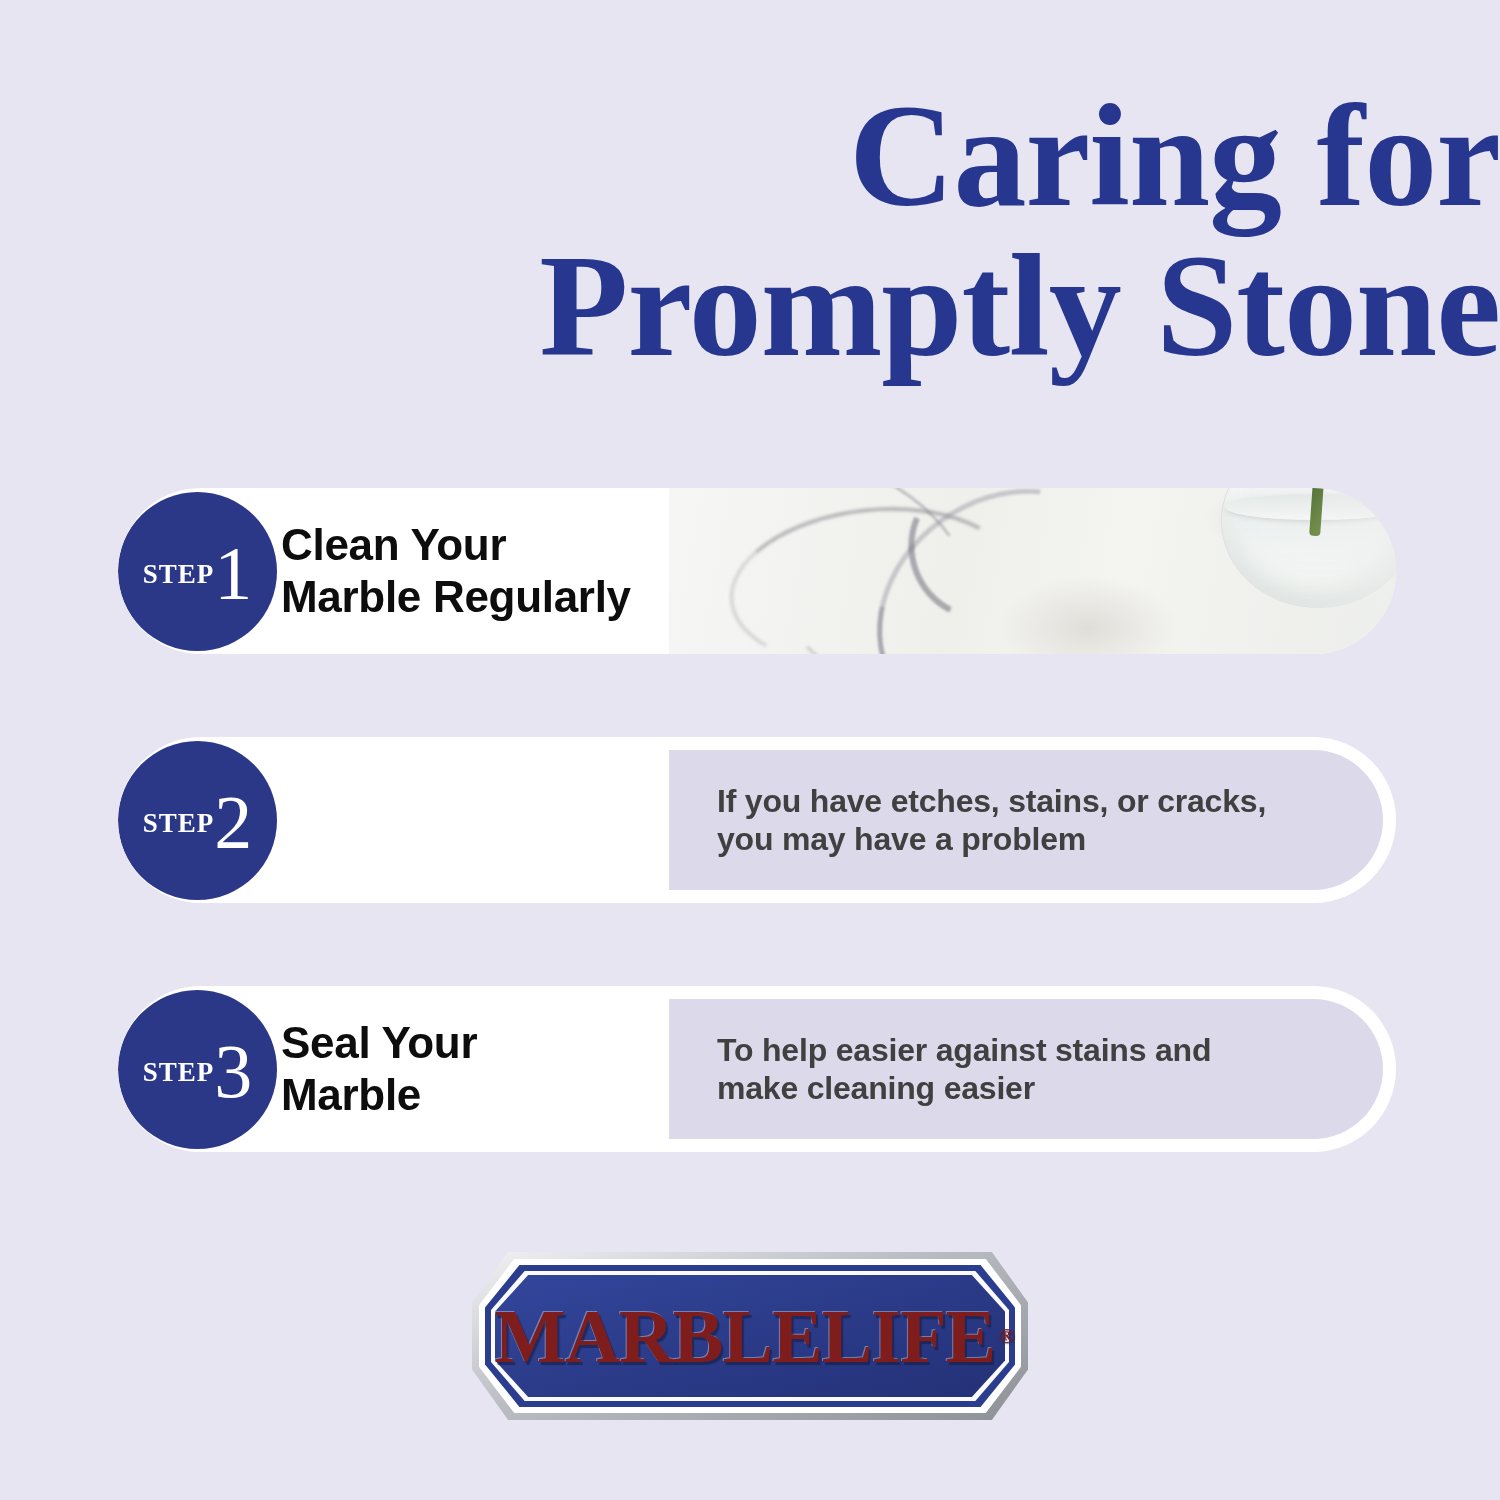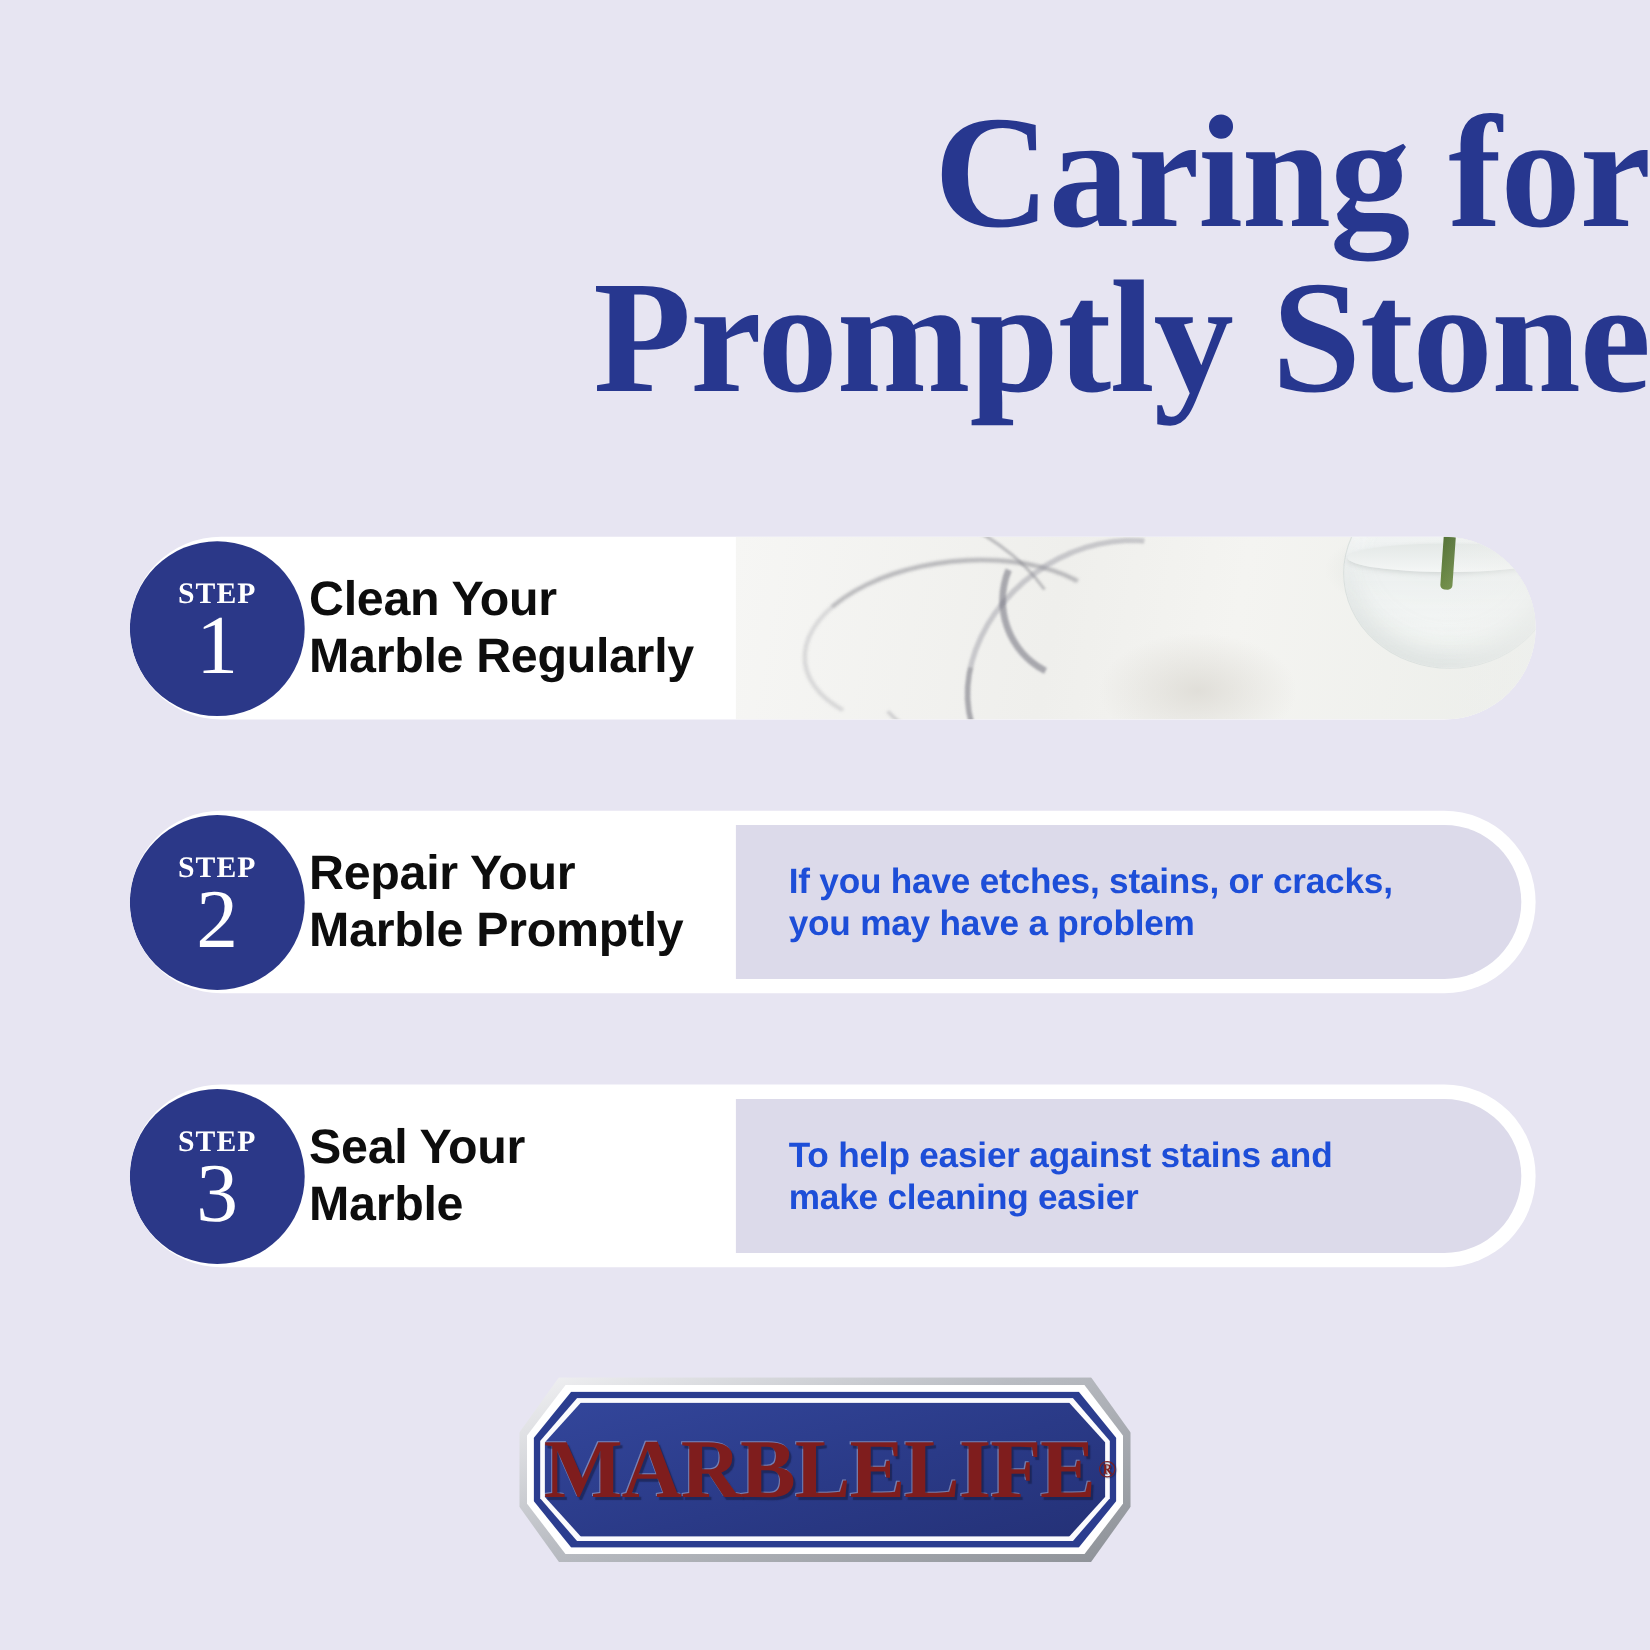--- a/index.html
+++ b/index.html
@@ -54,21 +54,21 @@
 
   .badge {
     position: absolute;
     left: 0px;
     top: 4px;
     width: 159px;
     height: 159px;
     border-radius: 50%;
     background: #2b3888;
     display: flex;
-    flex-direction: column;
+    flex-direction: row;
     align-items: center;
     justify-content: center;
     z-index: 4;
     box-sizing: border-box;
     padding-top: 6px;
   }
   .badge-word {
     font-family: "Liberation Serif", "DejaVu Serif", serif;
     font-weight: 700;
     color: #ffffff;
@@ -115,21 +115,21 @@
     top: 13px;
     right: 13px;
     bottom: 13px;
     background: #dcdaea;
     border-top-right-radius: 70px;
     border-bottom-right-radius: 70px;
     display: flex;
     align-items: center;
   }
   .panel-text {
-    color: #1d4ed8;
+    color: #404040;
     font-weight: 700;
     font-size: 32px;
     line-height: 1.2;
     letter-spacing: -0.2px;
     padding-left: 48px;
     padding-right: 30px;
     white-space: pre-line;
   }
 
   
@@ -297,22 +297,20 @@
         <div class="photo-fade"></div>
       </div>
     </div>
   </div>
 
   <div class="card">
     <div class="badge">
       <span class="badge-word">STEP</span>
       <span class="badge-num">2</span>
     </div>
-    <div class="card-title">Repair Your
-Marble Promptly</div>
     <div class="card-right">
       <div class="panel">
         <div class="panel-text">If you have etches, stains, or cracks,
 you may have a problem</div>
       </div>
     </div>
   </div>
 
   <div class="card">
     <div class="badge">

